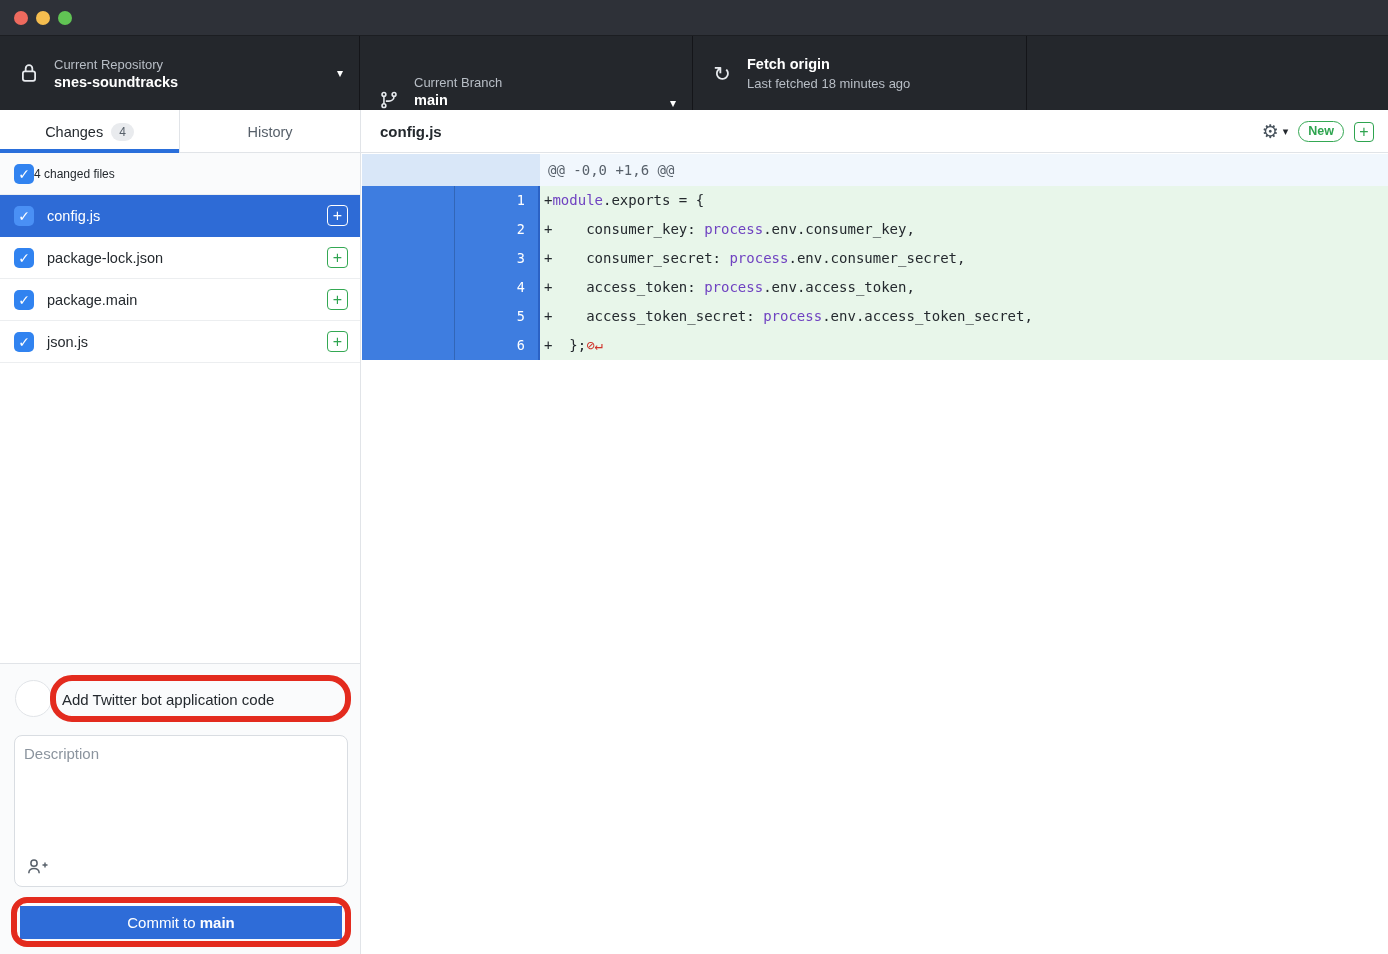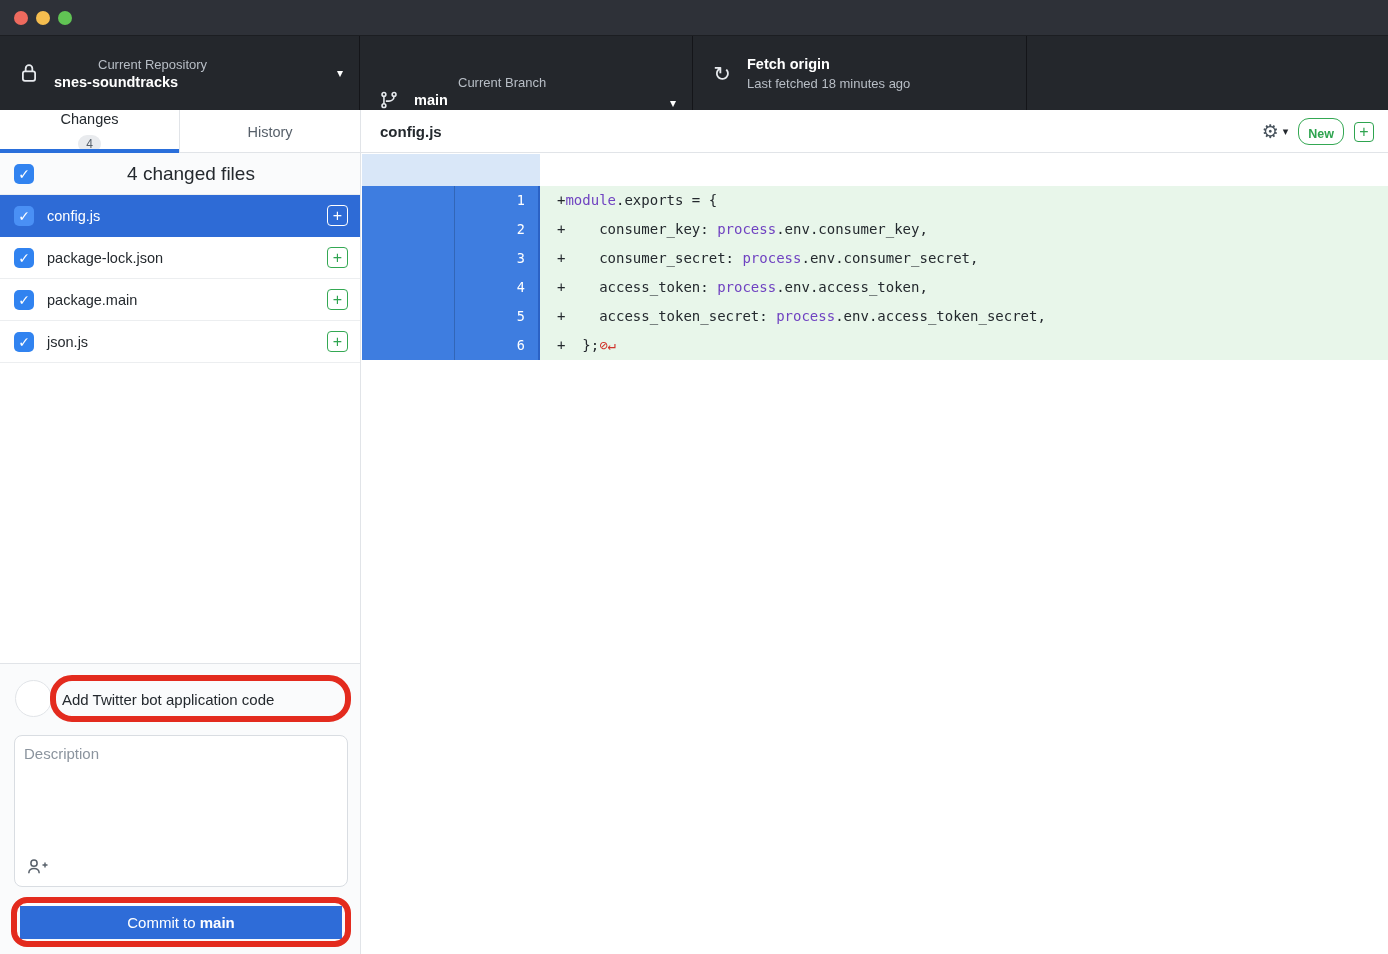--- a/index.html
+++ b/index.html
@@ -14,50 +14,50 @@
   .t-green { left: 58px; background: #61c454; }
 
   
   .toolbar { position: absolute; left: 0; top: 36px; width: 1388px; height: 74px; background: #24272c; display: flex; }
   .tb-section { height: 74px; display: flex; align-items: center; padding: 0 16px; position: relative; cursor: pointer; border-right: 1px solid #141519; }
   .tb-repo { width: 360px; }
   .tb-branch { width: 333px; align-items: flex-end; }
   .tb-fetch { width: 334px; }
   .tb-icon { width: 26px; color: #e7eaee; display: flex; align-items: center; justify-content: center; margin-right: 12px; flex: none; }
   .tb-text { flex: 1; min-width: 0; }
-  .tb-label { font-size: 13px; color: #b8bec6; line-height: 17px; margin-left: 44px; }
+  .tb-label { font-size: 13px; color: #b8bec6; line-height: 17px; }
   .tb-value { font-size: 14.5px; color: #ffffff; font-weight: bold; line-height: 19px; }
   .tb-sub { font-size: 13px; color: #b8bec6; line-height: 17px; }
   .tb-caret { color: #ffffff; font-size: 12px; margin-left: 8px; }
   .sync-glyph { font-size: 21px; line-height: 1; color: #e7eaee; }
 
   
   .header-row { position: absolute; left: 0; top: 110px; width: 1388px; height: 43px; background: #ffffff; border-bottom: 1px solid #e1e4e8; }
   .tabs { position: absolute; left: 0; top: 0; width: 361px; height: 43px; display: flex; border-right: 1px solid #e1e4e8; }
   .tab { width: 180px; height: 43px; display: flex; align-items: center; justify-content: center; gap: 8px; font-size: 14.5px; color: #57606a; cursor: pointer; position: relative; border-right: 1px solid #e1e4e8; }
   .tab:last-child { border-right: none; }
-  .tab.active { color: #24292e; flex-direction: column; }
+  .tab.active { color: #24292e; }
   .tab.active::after { content: ""; position: absolute; left: 0; right: 0; bottom: 0; height: 4px; background: #2a6fdb; }
   .tab-badge { background: #e9ebee; color: #57606a; font-size: 12px; border-radius: 9px; padding: 1px 8px; line-height: 16px; }
   .diff-header { position: absolute; left: 362px; top: 0; width: 1026px; height: 43px; display: flex; align-items: center; padding: 0 14px 0 18px; }
   .diff-title { font-size: 15px; font-weight: 600; color: #24292e; flex: 1; }
   .dh-actions { display: flex; align-items: center; gap: 10px; }
   .gear-btn { display: flex; align-items: center; gap: 4px; cursor: pointer; color: #47525c; }
   .gear-glyph { font-size: 19px; line-height: 1; }
   .gear-caret { font-size: 11px; color: #24292e; }
-  .new-badge { border: 1.5px solid #34a853; color: #2ea44f; font-size: 12.5px; font-weight: 600; border-radius: 11px; padding: 7px 9px 2px; line-height: 16px; }
+  .new-badge { border: 1.5px solid #34a853; color: #2ea44f; font-size: 12.5px; font-weight: 600; border-radius: 11px; padding: 1px 9px 2px; line-height: 16px; }
   .plus-box { width: 20px; height: 20px; border: 1.5px solid #2ea44f; border-radius: 4px; color: #2ea44f; display: flex; align-items: center; justify-content: center; font-size: 16px; line-height: 1; cursor: pointer; }
 
   
   .sidebar { position: absolute; left: 0; top: 153px; width: 361px; height: 801px; background: #ffffff; border-right: 1px solid #e1e4e8; }
   .file-row { height: 42px; display: flex; align-items: center; padding: 0 12px 0 14px; border-bottom: 1px solid #eceef0; cursor: pointer; background: #ffffff; }
   .select-all-row { background: #fafbfc; }
   .checkbox { width: 20px; height: 20px; border-radius: 5px; background: #3183f0; color: #ffffff; font-size: 14px; font-weight: bold; display: flex; align-items: center; justify-content: center; flex: none; cursor: pointer; }
   .file-name { font-size: 14.5px; color: #24292e; margin-left: 13px; flex: 1; }
-  .select-all-label { flex: 1; text-align: center; font-size: 19px; color: #24292e; }
+  .select-all-label { flex: 1; font-size: 12px; color: #24292e; }
   .add-status { width: 21px; height: 21px; border: 1.5px solid #34a853; border-radius: 4px; color: #2ea44f; display: flex; align-items: center; justify-content: center; font-size: 16px; line-height: 1; flex: none; }
   .file-row.selected { background: #2e6bd6; border-bottom-color: #2e6bd6; }
   .file-row.selected .checkbox { background: #4a90f5; }
   .file-row.selected .file-name { color: #ffffff; }
   .file-row.selected .add-status { border-color: #ffffff; color: #ffffff; }
 
   
   .commit-panel { position: absolute; left: 0; top: 663px; width: 361px; height: 291px; background: #fafbfc; border-top: 1px solid #e1e4e8; border-right: 1px solid #e1e4e8; }
   .avatar { position: absolute; left: 15px; top: 680px; width: 37px; height: 37px; border-radius: 50%; background: #ffffff; border: 1px solid #e1e4e8; }
   .summary-input { position: absolute; left: 62px; top: 684px; width: 280px; height: 30px; border: none; background: transparent; font-family: "Liberation Sans", sans-serif; font-size: 15px; color: #24292e; outline: none; }
@@ -70,21 +70,21 @@
 
   
   .diff-body { position: absolute; left: 362px; top: 154px; width: 1026px; background: #ffffff; font-family: "DejaVu Sans Mono", "Liberation Mono", monospace; }
   .hunk-row { display: flex; height: 32px; }
   .hunk-gutter { width: 178px; background: #d9e7f8; flex: none; }
   .hunk-content { flex: 1; background: #f1f7fd; color: #57606a; font-size: 14px; line-height: 32px; padding-left: 8px; white-space: pre; }
   .diff-line { display: flex; height: 29px; }
   .line-gutter { width: 178px; flex: none; background: #3e7de0; display: flex; border-right: 2px solid #2b62c5; cursor: pointer; }
   .gutter-col-old { width: 93px; border-right: 1px solid rgba(0,0,0,0.18); }
   .gutter-col-new { flex: 1; color: #ffffff; font-size: 13.5px; line-height: 29px; text-align: right; padding-right: 13px; }
-  .line-content { flex: 1; background: #e8f6ea; font-size: 14px; line-height: 29px; padding-left: 17px; white-space: pre; color: #24292e; }
+  .line-content { flex: 1; background: #e8f6ea; font-size: 14px; line-height: 29px; padding-left: 4px; white-space: pre; color: #24292e; }
   .tok-keyword { color: #6f42c1; }
   .tok-no-newline { color: #d0342c; }
 
   
   .annotation { position: absolute; border: 6px solid #e32b1e; border-radius: 22px; pointer-events: none; }
   .ann-summary { left: 50px; top: 675px; width: 301px; height: 47px; }
   .ann-commit { left: 11px; top: 897px; width: 340px; height: 50px; border-radius: 16px; }
 
   svg { display: block; }
 </style>
@@ -200,20 +200,21 @@
         <path d="M1.8 15.2c0-3 2.3-4.8 5.2-4.8s5.2 1.8 5.2 4.8" fill="none" stroke="#57606a" stroke-width="1.5"></path>
         <path d="M15.5 7h5M18 4.5v5" stroke="#57606a" stroke-width="1.4"></path>
       </svg>
   </span>
 </div>
 <button class="commit-btn"><span>Commit to </span><b>main</b></button>
 
 <div class="diff-body">
   <div class="hunk-row">
     <div class="hunk-gutter"></div>
+    <div class="hunk-content">@@ -0,0 +1,6 @@</div>
   </div>
   <div id="diff-lines">
       <div class="diff-line">
         <div class="line-gutter">
           <div class="gutter-col-old"></div>
           <div class="gutter-col-new">1</div>
         </div>
         <div class="line-content"><span>+</span><span class="tok-keyword">module</span><span>.exports = {</span></div>
       </div>
       <div class="diff-line">

